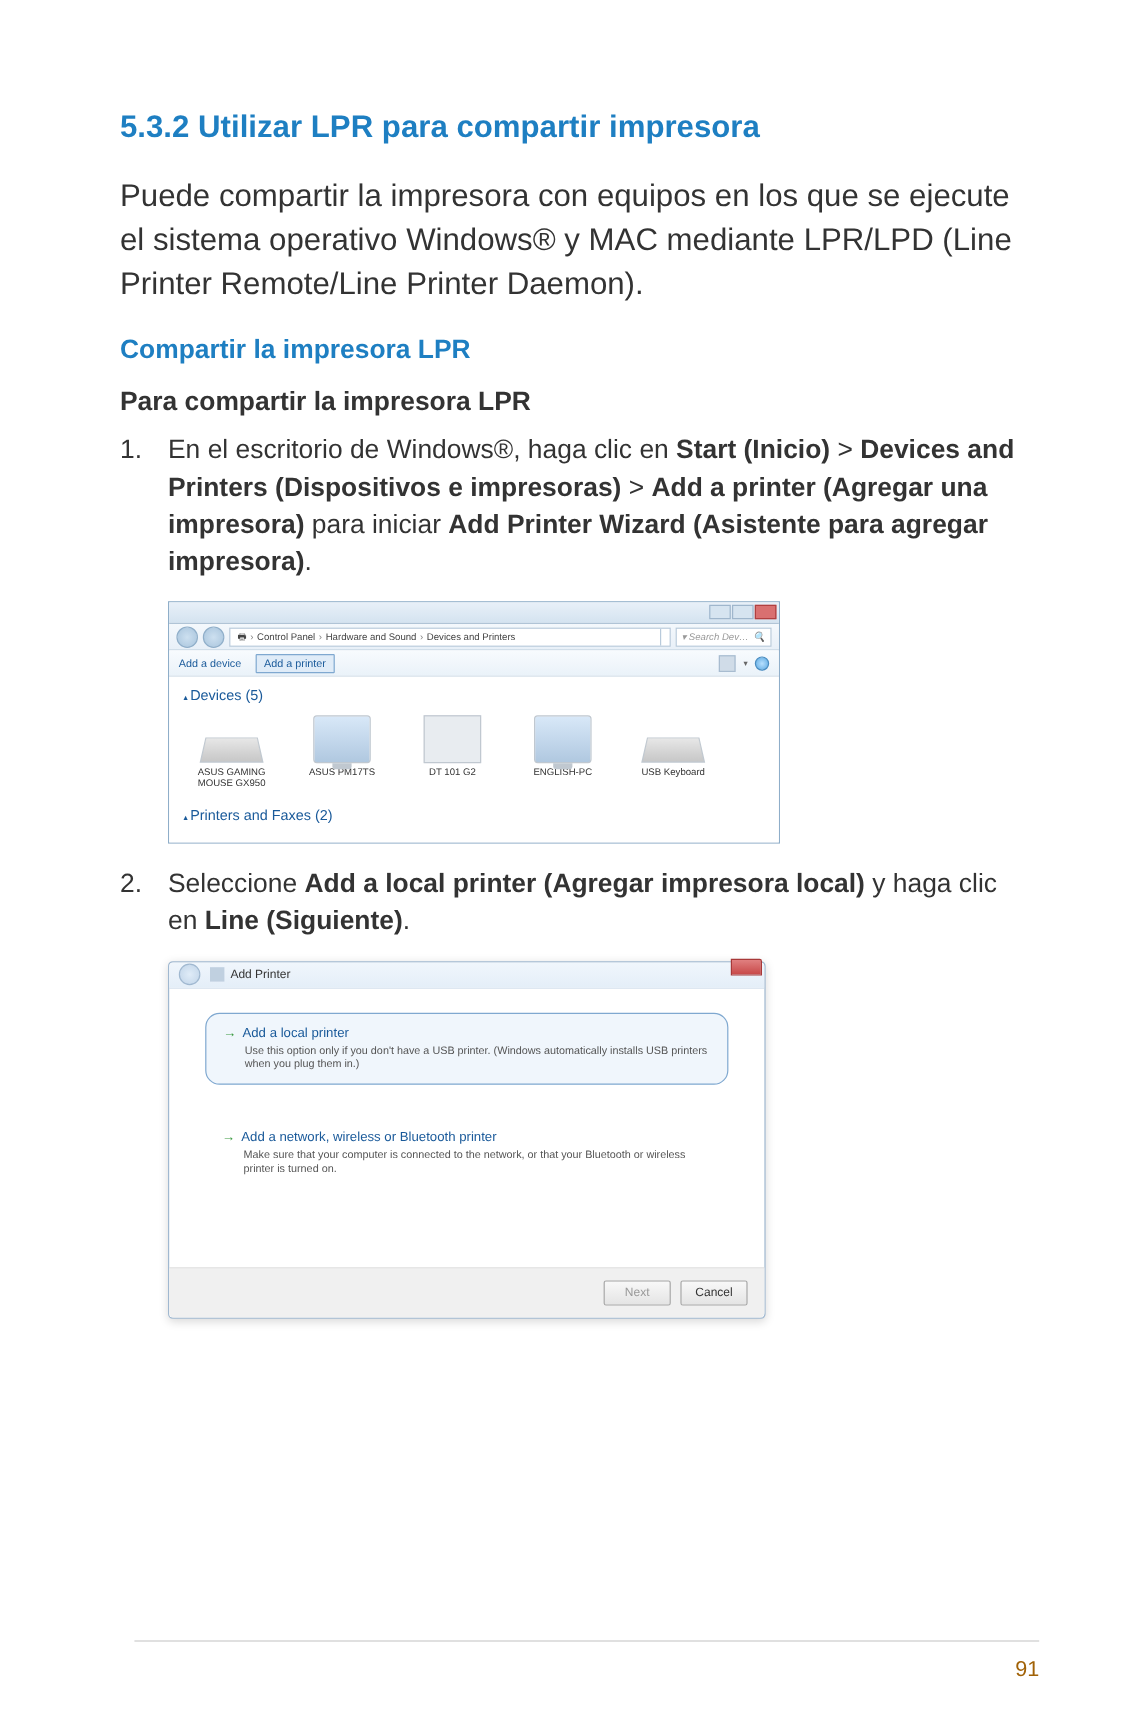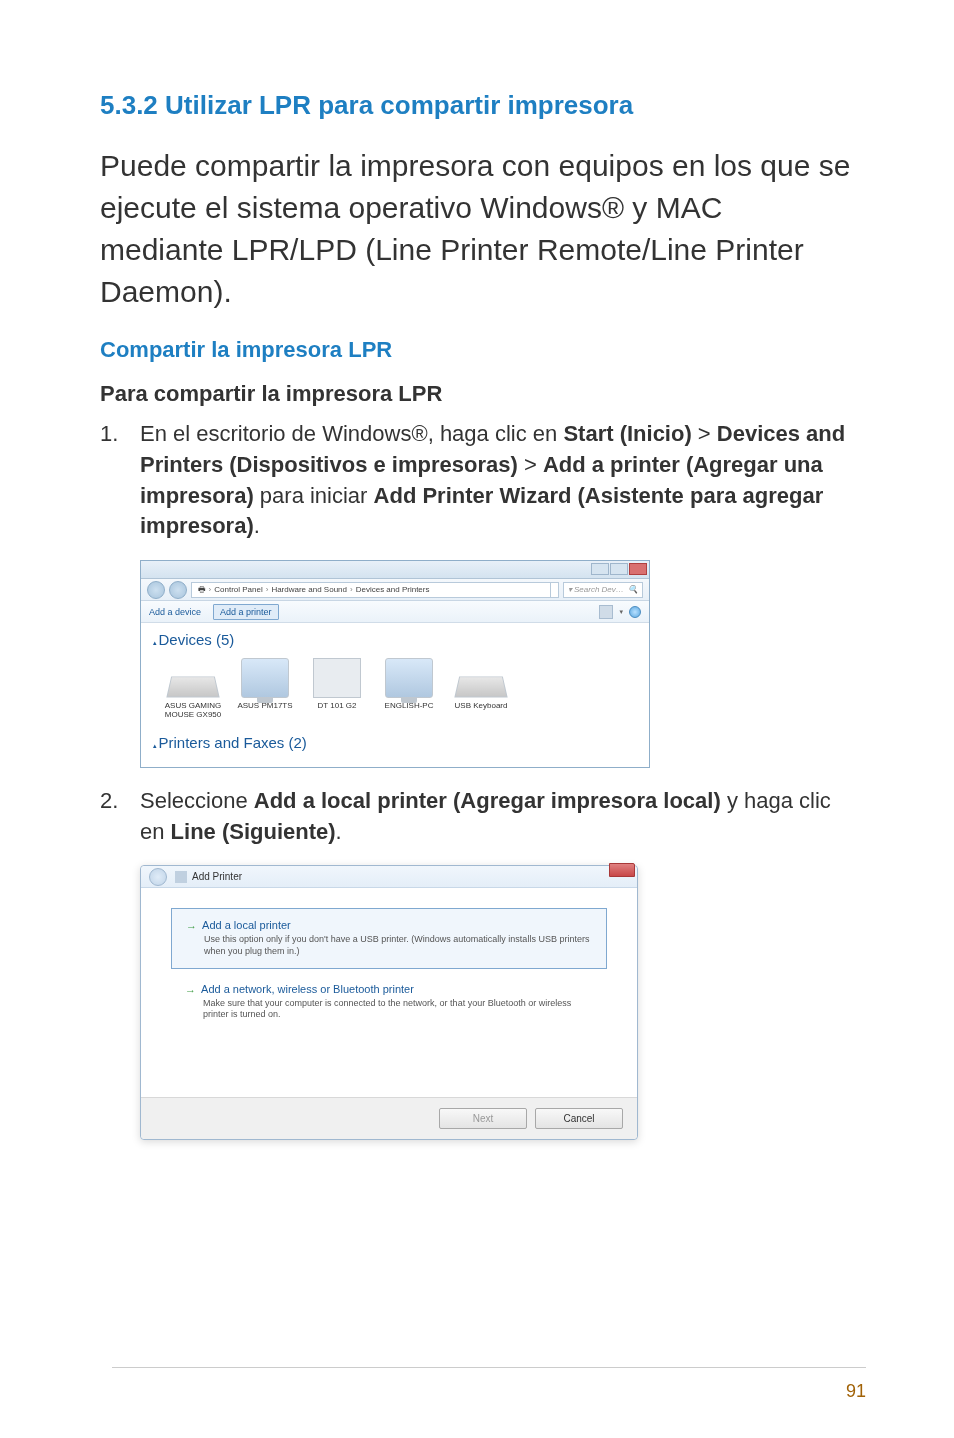--- a/index.html
+++ b/index.html
@@ -16,21 +16,21 @@
       position: relative;
       color: #333;
     }
     .section-heading {
       color: #1e7fc2;
       font-size: 26px;
       font-weight: bold;
       margin-bottom: 24px;
     }
     .body-text {
-      font-size: 30px;
+      font-size: 26px;
       line-height: 1.4;
       margin-bottom: 24px;
       color: #333;
     }
     .sub-heading {
       color: #1e7fc2;
       font-size: 22px;
       font-weight: bold;
       margin-bottom: 18px;
     }
@@ -166,30 +166,31 @@
       border-radius: 50%;
       background: radial-gradient(#b8e0ff, #5ba8e0);
       border: 1px solid #4a8cc0;
     }
     .win1-body {
       padding: 4px 12px 12px 12px;
       background: #fff;
     }
     .group-header {
       color: #1a5a9a;
-      font-size: 15px;
+      font-size: 12px;
       padding: 4px 0;
       cursor: default;
     }
     .group-header::before {
       content: "▴ ";
       font-size: 7px;
     }
     .device-row {
       display: flex;
+      gap: 20px;
       padding: 6px 4px 10px 4px;
     }
     .device {
       width: 72px;
       text-align: center;
     }
     .device-icon {
       width: 48px;
       height: 40px;
       margin: 0 auto 4px auto;
@@ -284,22 +285,22 @@
       padding: 20px 30px 14px 30px;
     }
     .win2-heading {
       color: #003d7a;
       font-size: 13px;
       margin-bottom: 18px;
     }
     .option-box {
       border: 1px solid #ccc;
       padding: 10px 14px;
-      margin-bottom: 4px;
-      border-radius: 0;
+      margin-bottom: 28px;
+      border-radius: 12px;
     }
     .option-box.highlight {
       border: 1px solid #7fa8d0;
       background: #f0f6fc;
     }
     .option-row {
       padding: 10px 14px;
       margin-bottom: 12px;
     }
     .option-title {
@@ -324,21 +325,21 @@
       background: #f0f0f0;
       border-top: 1px solid #d8d8d8;
       display: flex;
       justify-content: flex-end;
       align-items: center;
       padding: 0 14px;
       gap: 8px;
       border-radius: 0 0 4px 4px;
     }
     .btn {
-      width: 88px;
+      width: 56px;
       height: 21px;
       border: 1px solid #a8a8a8;
       background: linear-gradient(#f8f8f8, #e4e4e4);
       font-size: 10px;
       display: flex;
       align-items: center;
       justify-content: center;
       border-radius: 2px;
     }
     .btn.disabled {

